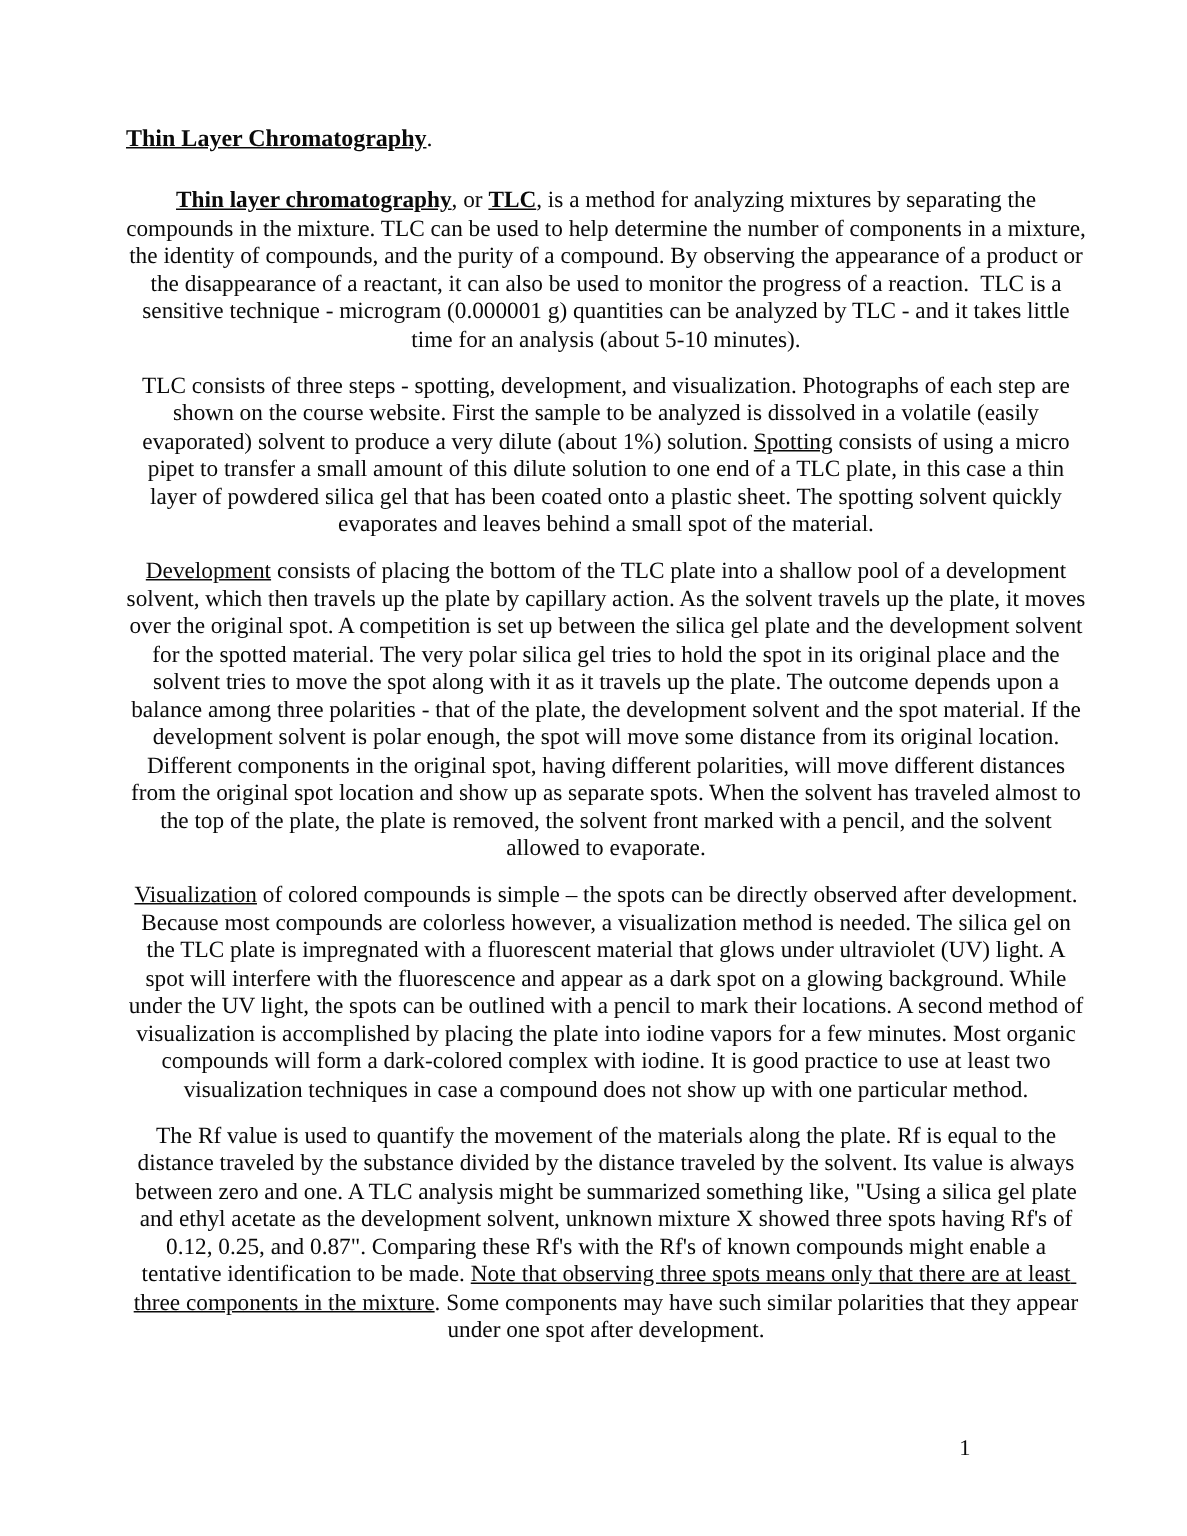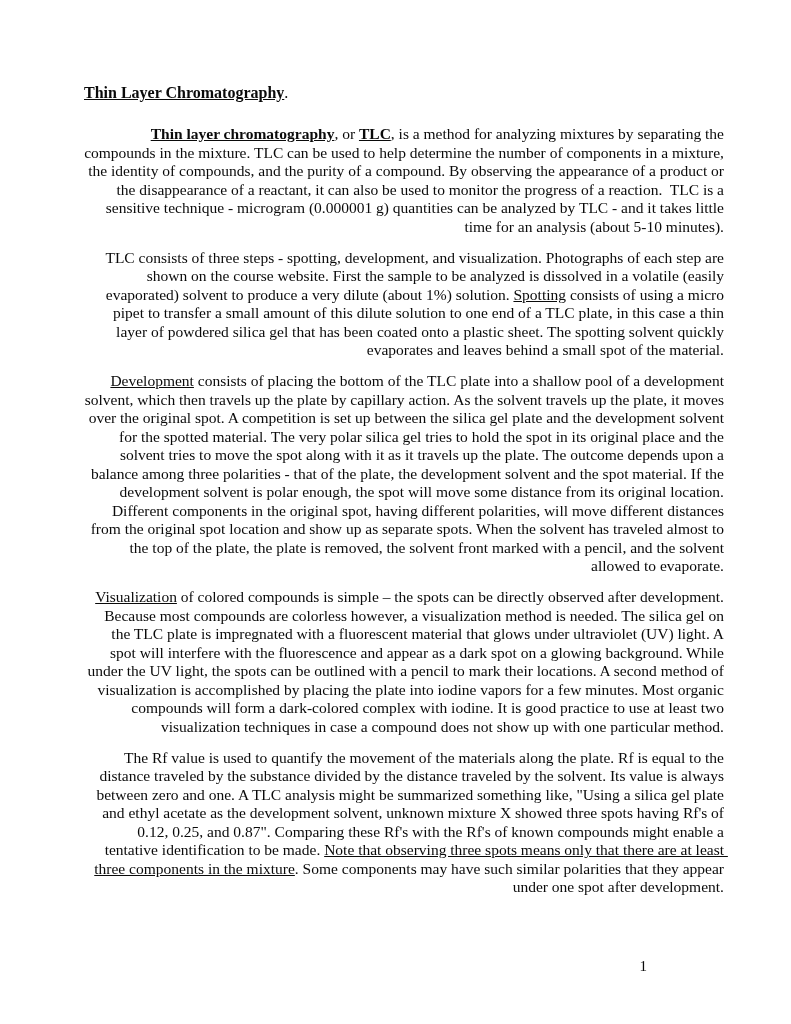--- a/index.html
+++ b/index.html
@@ -27,21 +27,21 @@
     line-height: 19px;
     margin: 0 0 23px 0;
     font-weight: normal;
     white-space: pre-wrap;
   }
   .doc-body p {
     font-size: 15.5px;
     line-height: 18.5px;
     margin: 0 0 12.5px 0;
     white-space: pre-wrap;
-    text-align: right;
+    text-align: center;
   }
   .b { font-weight: bold; }
   .u { text-decoration: underline; }
   .footer {
     position: absolute;
     top: 957px;
     left: 0;
     right: 83px;
     text-align: right;
     font-size: 15px;

